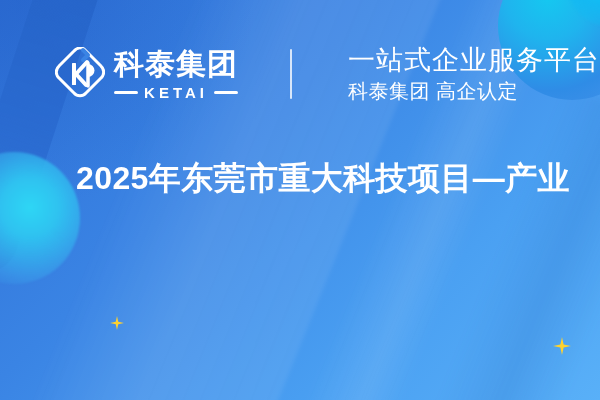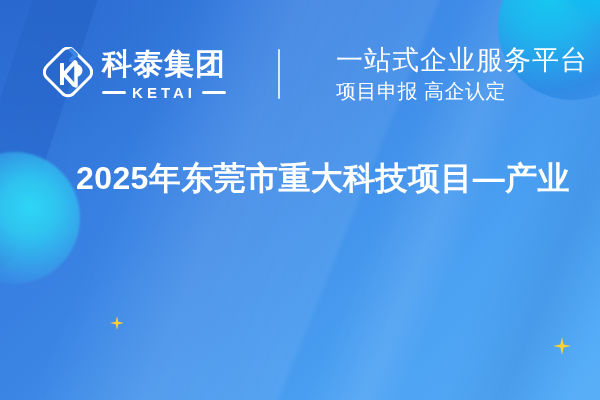--- a/index.html
+++ b/index.html
@@ -126,21 +126,21 @@
 
   
   .header {
     position: absolute;
     left: 0;
     top: 38px;
     width: 600px;
     height: 72px;
     display: flex;
     align-items: center;
-    padding-left: 43px;
+    padding-left: 55px;
     box-sizing: border-box;
     gap: 36px;
   }
 
   .brand {
     display: flex;
     align-items: center;
     gap: 9px;
   }
 
@@ -280,21 +280,21 @@
           <span class="brand-en">KETAI</span>
           <span class="brand-rule"></span>
         </div>
       </div>
     </div>
 
     <div class="divider"></div>
 
     <div class="slogan">
       <div class="slogan-main">一站式企业服务平台</div>
-      <div class="slogan-sub">项目申报 高企认定</div>
+      <div class="slogan-sub">科泰集团 高企认定</div>
     </div>
   </div>
 
   <div class="title-block">
     <div class="title-line">2025年东莞市重大科技项目—产业</div>
   </div>
 
 </div>
 
 </body></html>

